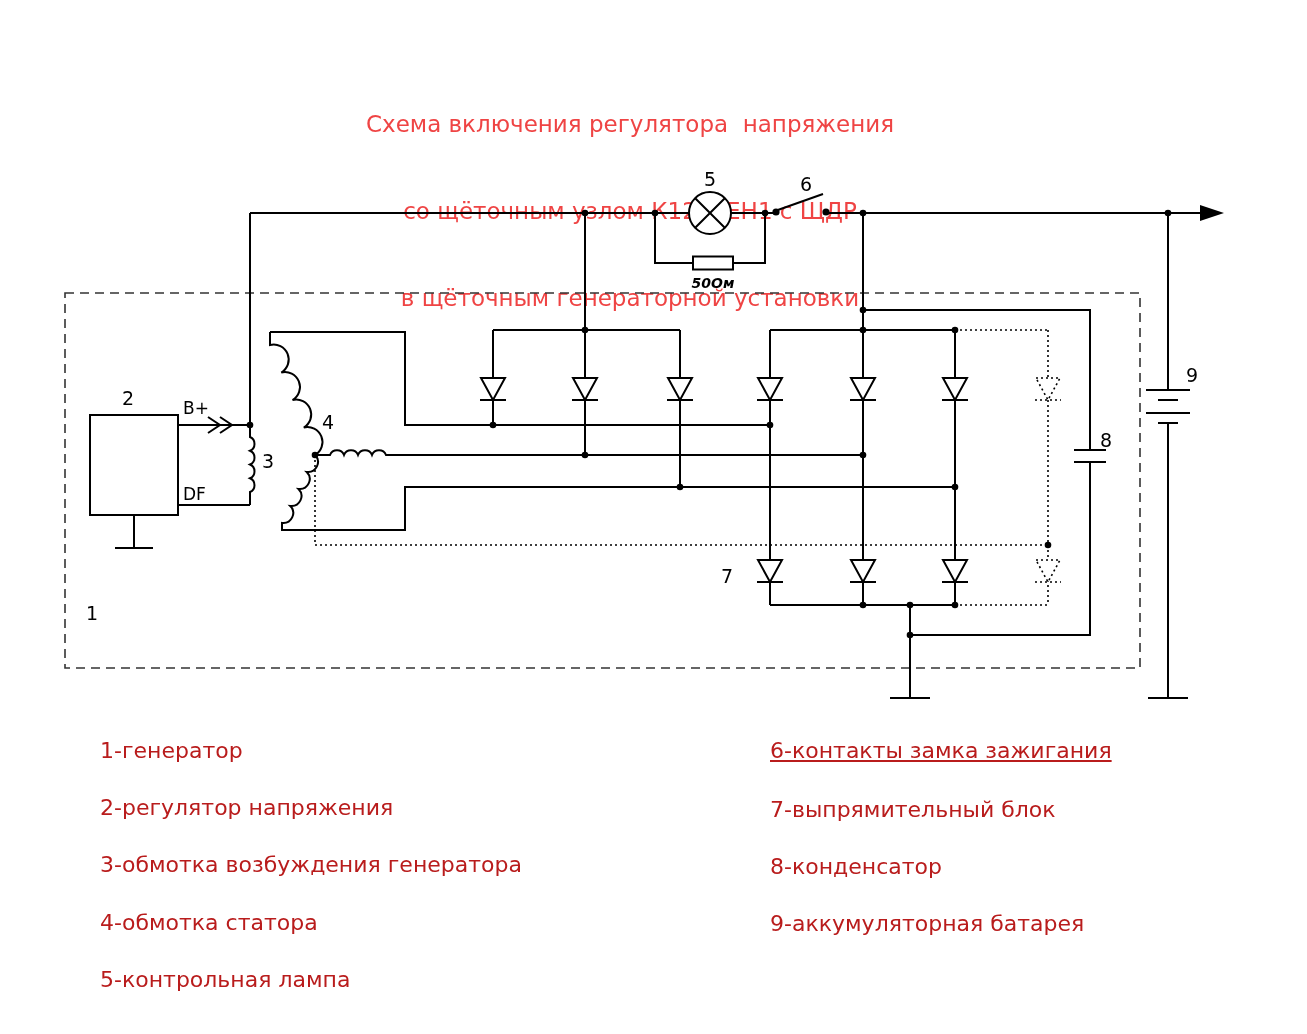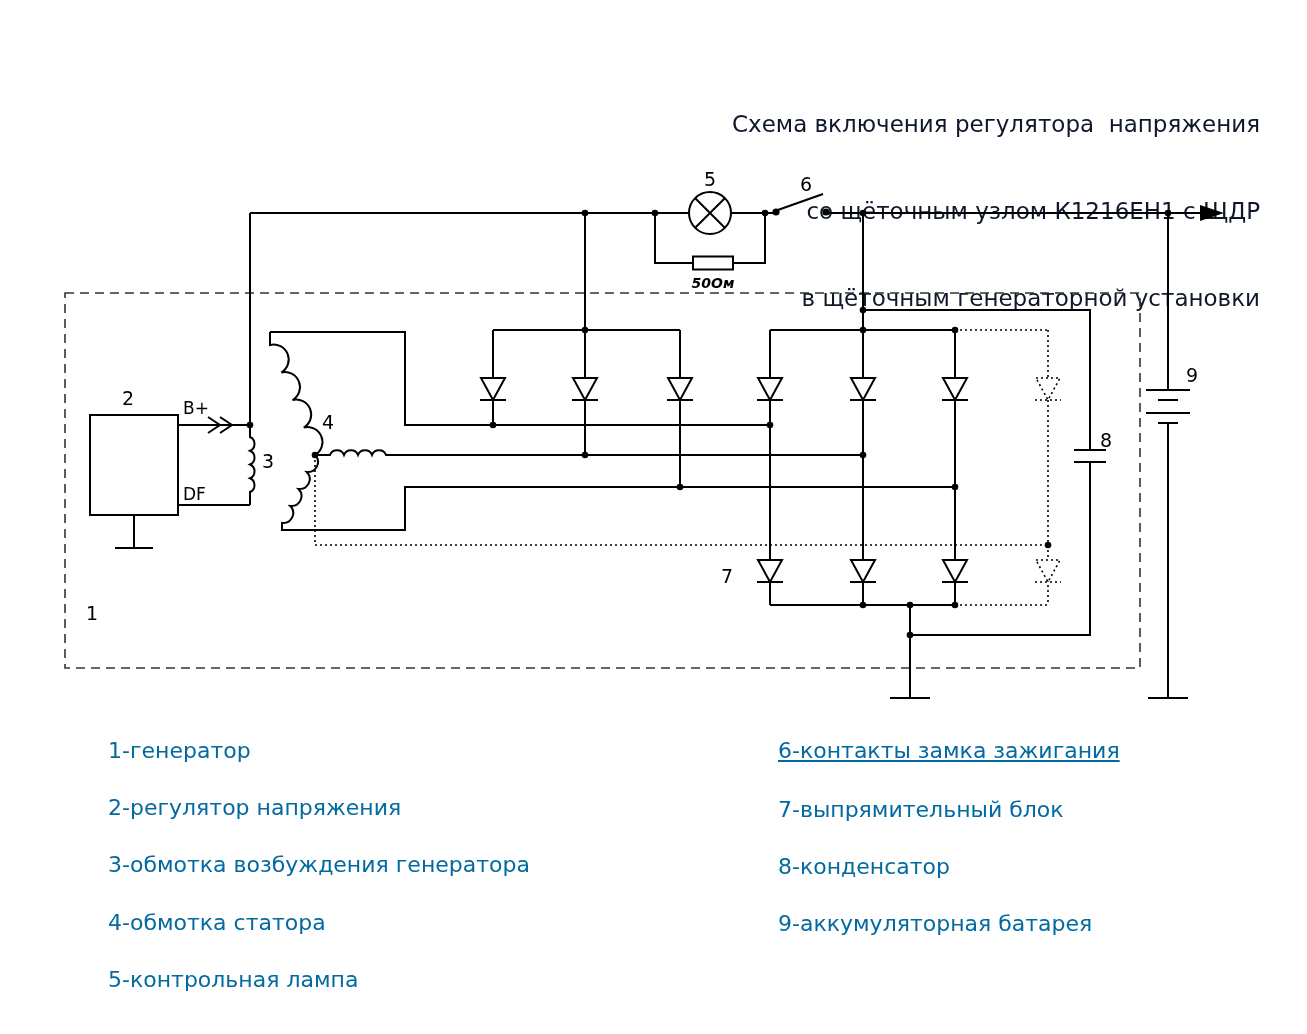--- a/index.html
+++ b/index.html
@@ -2,25 +2,25 @@
 <html><head>
 <meta charset="utf-8">
 <style>
   html,body{margin:0;padding:0;}
   body{
     width:1307px;height:1034px;position:relative;overflow:hidden;
     background:#ffffff;font-family:"DejaVu Sans",sans-serif;color:#000;
   }
   .title{
     position:absolute;top:52px;left:0;width:1260px;
-    text-align:right;font-size:23px;line-height:29px;color:#0f172a;
+    text-align:center;font-size:23px;line-height:29px;color:#ef4444;
     white-space:pre-wrap;
   }
   .legend-item{
-    position:absolute;font-size:22px;color:#0369a1;white-space:nowrap;margin-left:8px;
+    position:absolute;font-size:22px;color:#b91c1c;white-space:nowrap;
   }
   svg{position:absolute;top:0;left:0;}
   .wire{stroke:#000;stroke-width:2;fill:none;}
   .dotted{stroke:#000;stroke-width:1.6;fill:none;stroke-dasharray:2,3;}
   .boundary{stroke:#333;stroke-width:1.6;fill:none;stroke-dasharray:9,6;}
   .lbl{font-family:"DejaVu Sans",sans-serif;font-size:19px;fill:#000;}
   .lbl-sm{font-family:"DejaVu Sans",sans-serif;font-size:17px;fill:#000;}
   .lbl-res{font-family:"DejaVu Sans",sans-serif;font-size:14px;font-weight:bold;font-style:italic;fill:#000;}
 </style>
 </head>

